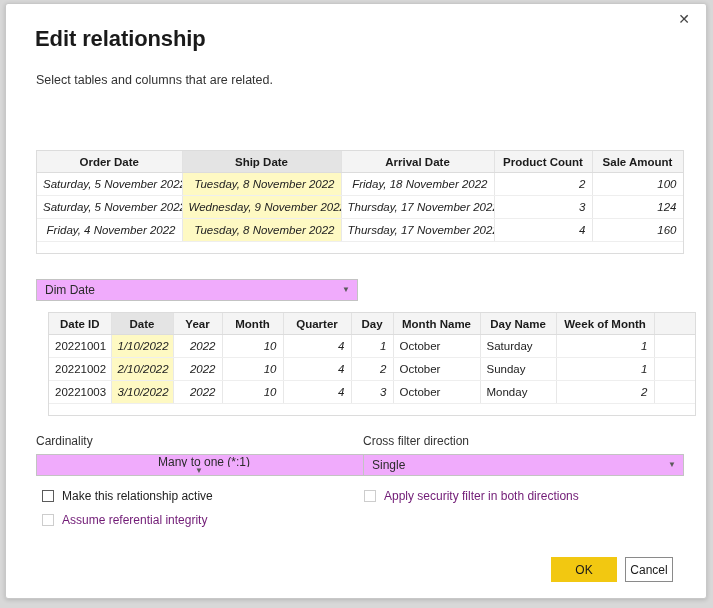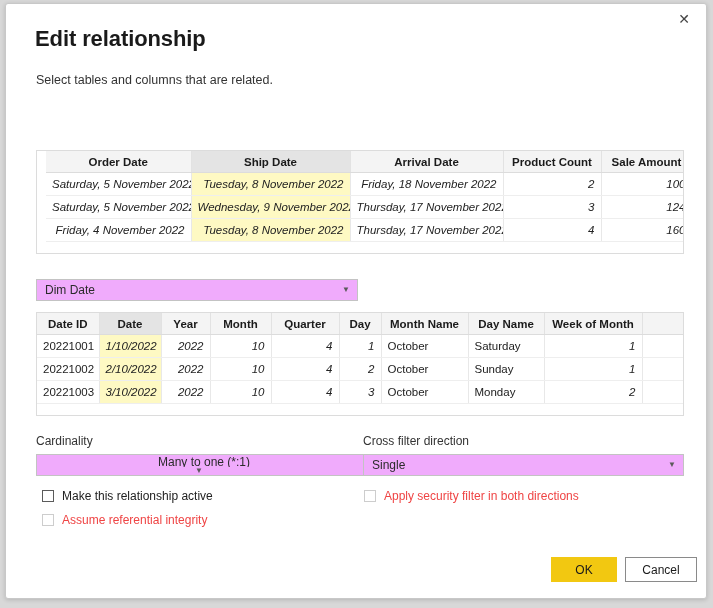--- a/index.html
+++ b/index.html
@@ -96,22 +96,22 @@
   #combo-dimdate { left: 30px; top: 275px;  width: 322px; }
 
   
   .grid-wrap {
     position: absolute;
     box-sizing: border-box;
     border: 1px solid #dcdcdc;
     background: #ffffff;
     overflow: hidden;
   }
-  #grid-sales   { left: 30px; top: 146px; width: 648px; height: 104px; padding-left: 9px; }
-  #grid-dimdate { left: 30px; top: 308px; width: 648px; height: 104px; }
+  #grid-sales   { left: 30px; top: 146px; width: 648px; height: 104px; }
+  #grid-dimdate { left: 42px; top: 308px; width: 648px; height: 104px; }
 
   table.grid {
     border-collapse: collapse;
     table-layout: fixed;
     width: 100%;
     font-size: 11.5px;
   }
   table.grid th {
     background: #f4f4f4;
     font-weight: bold;
@@ -161,21 +161,21 @@
   #combo-crossfilter { left: 357px; top: 450px; width: 321px; }
 
   .checkrow {
     position: absolute;
     display: flex;
     align-items: center;
     font-size: 12px;
     color: #222222;
     cursor: pointer;
   }
-  .checkrow.disabled { color: #ef4444; cursor: default; align-items: center; }
+  .checkrow.disabled { color: #701a75; cursor: default; align-items: center; }
   .checkbox {
     width: 12px;
     height: 12px;
     border: 1px solid #5b5b5b;
     background: #ffffff;
     box-sizing: border-box;
     margin-right: 8px;
     flex: none;
   }
   .checkrow.disabled .checkbox { border-color: #cdcdcd; }
@@ -197,21 +197,21 @@
     font-family: "Liberation Sans", sans-serif;
     padding: 0;
   }
   #btn-ok {
     left: 545px; top: 553px; width: 66px;
     background: #f2c811;
     border: 1px solid #f2c811;
     color: #1a1a1a;
   }
   #btn-cancel {
-    left: 619px; top: 553px; width: 72px;
+    left: 619px; top: 553px; width: 48px;
     background: #ffffff;
     border: 1px solid #8a8a8a;
     color: #1a1a1a;
   }
 </style>
 </head>
 <body>
 
 <div class="dialog">
 

